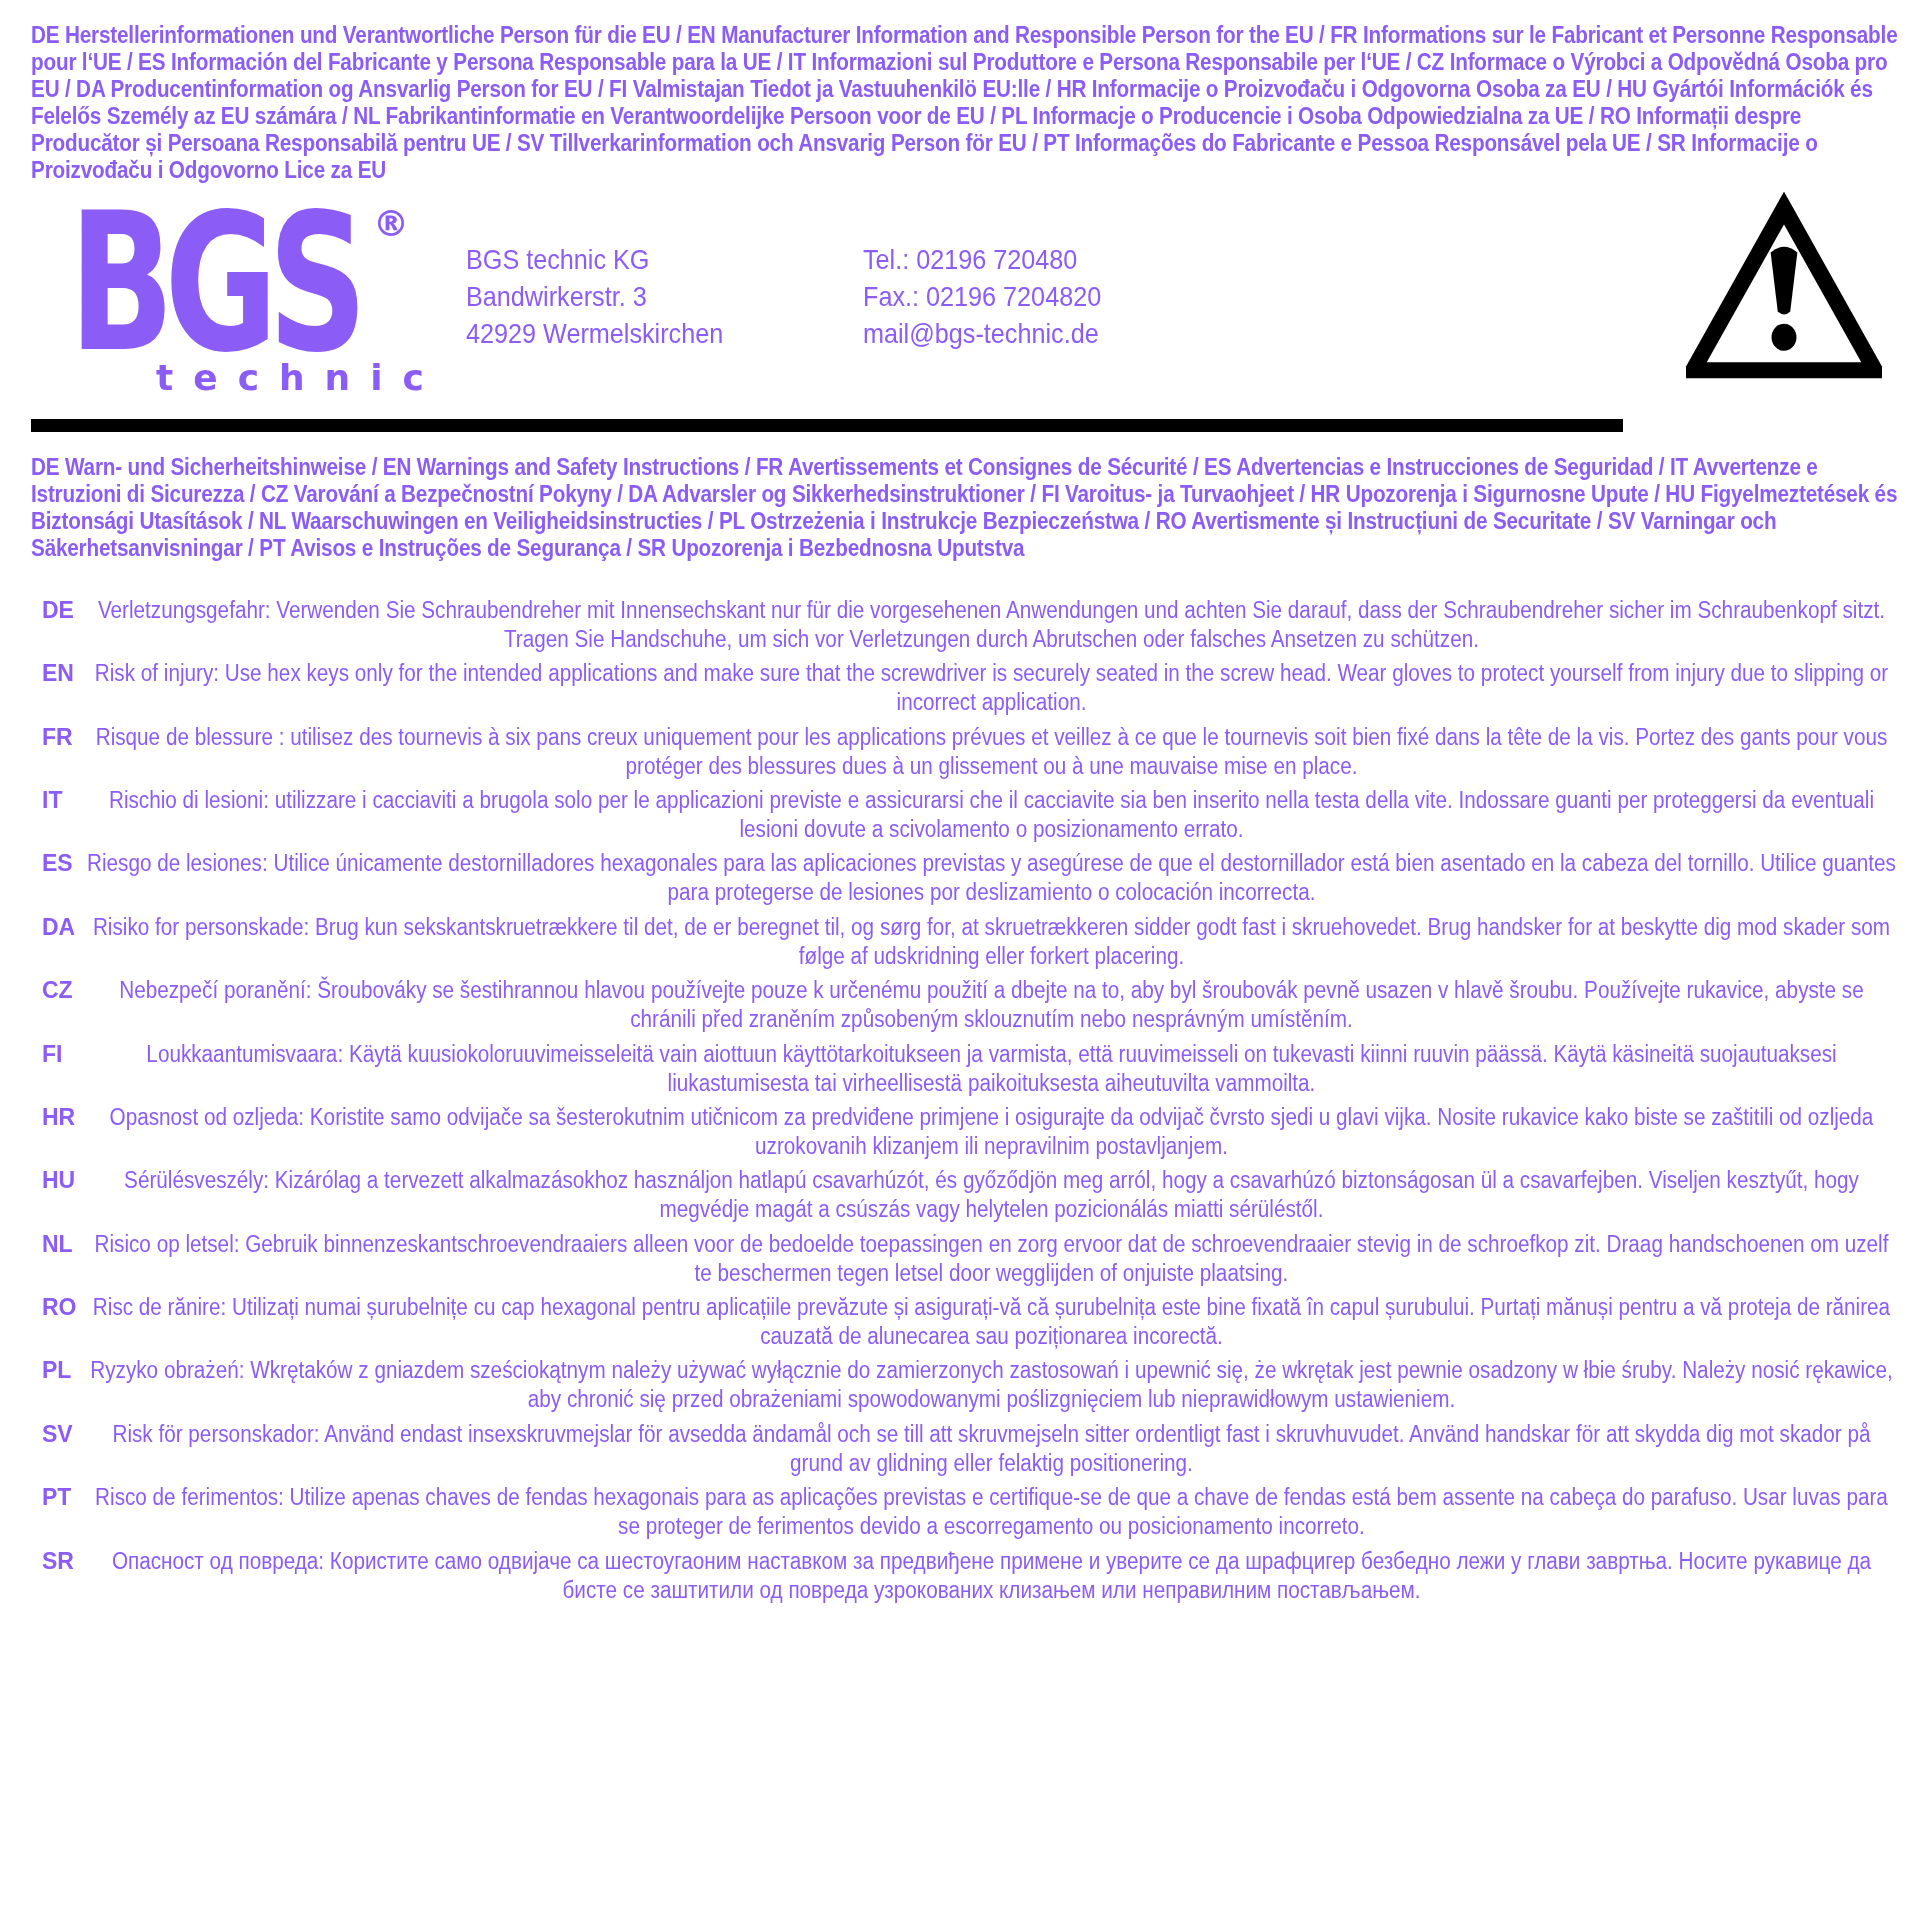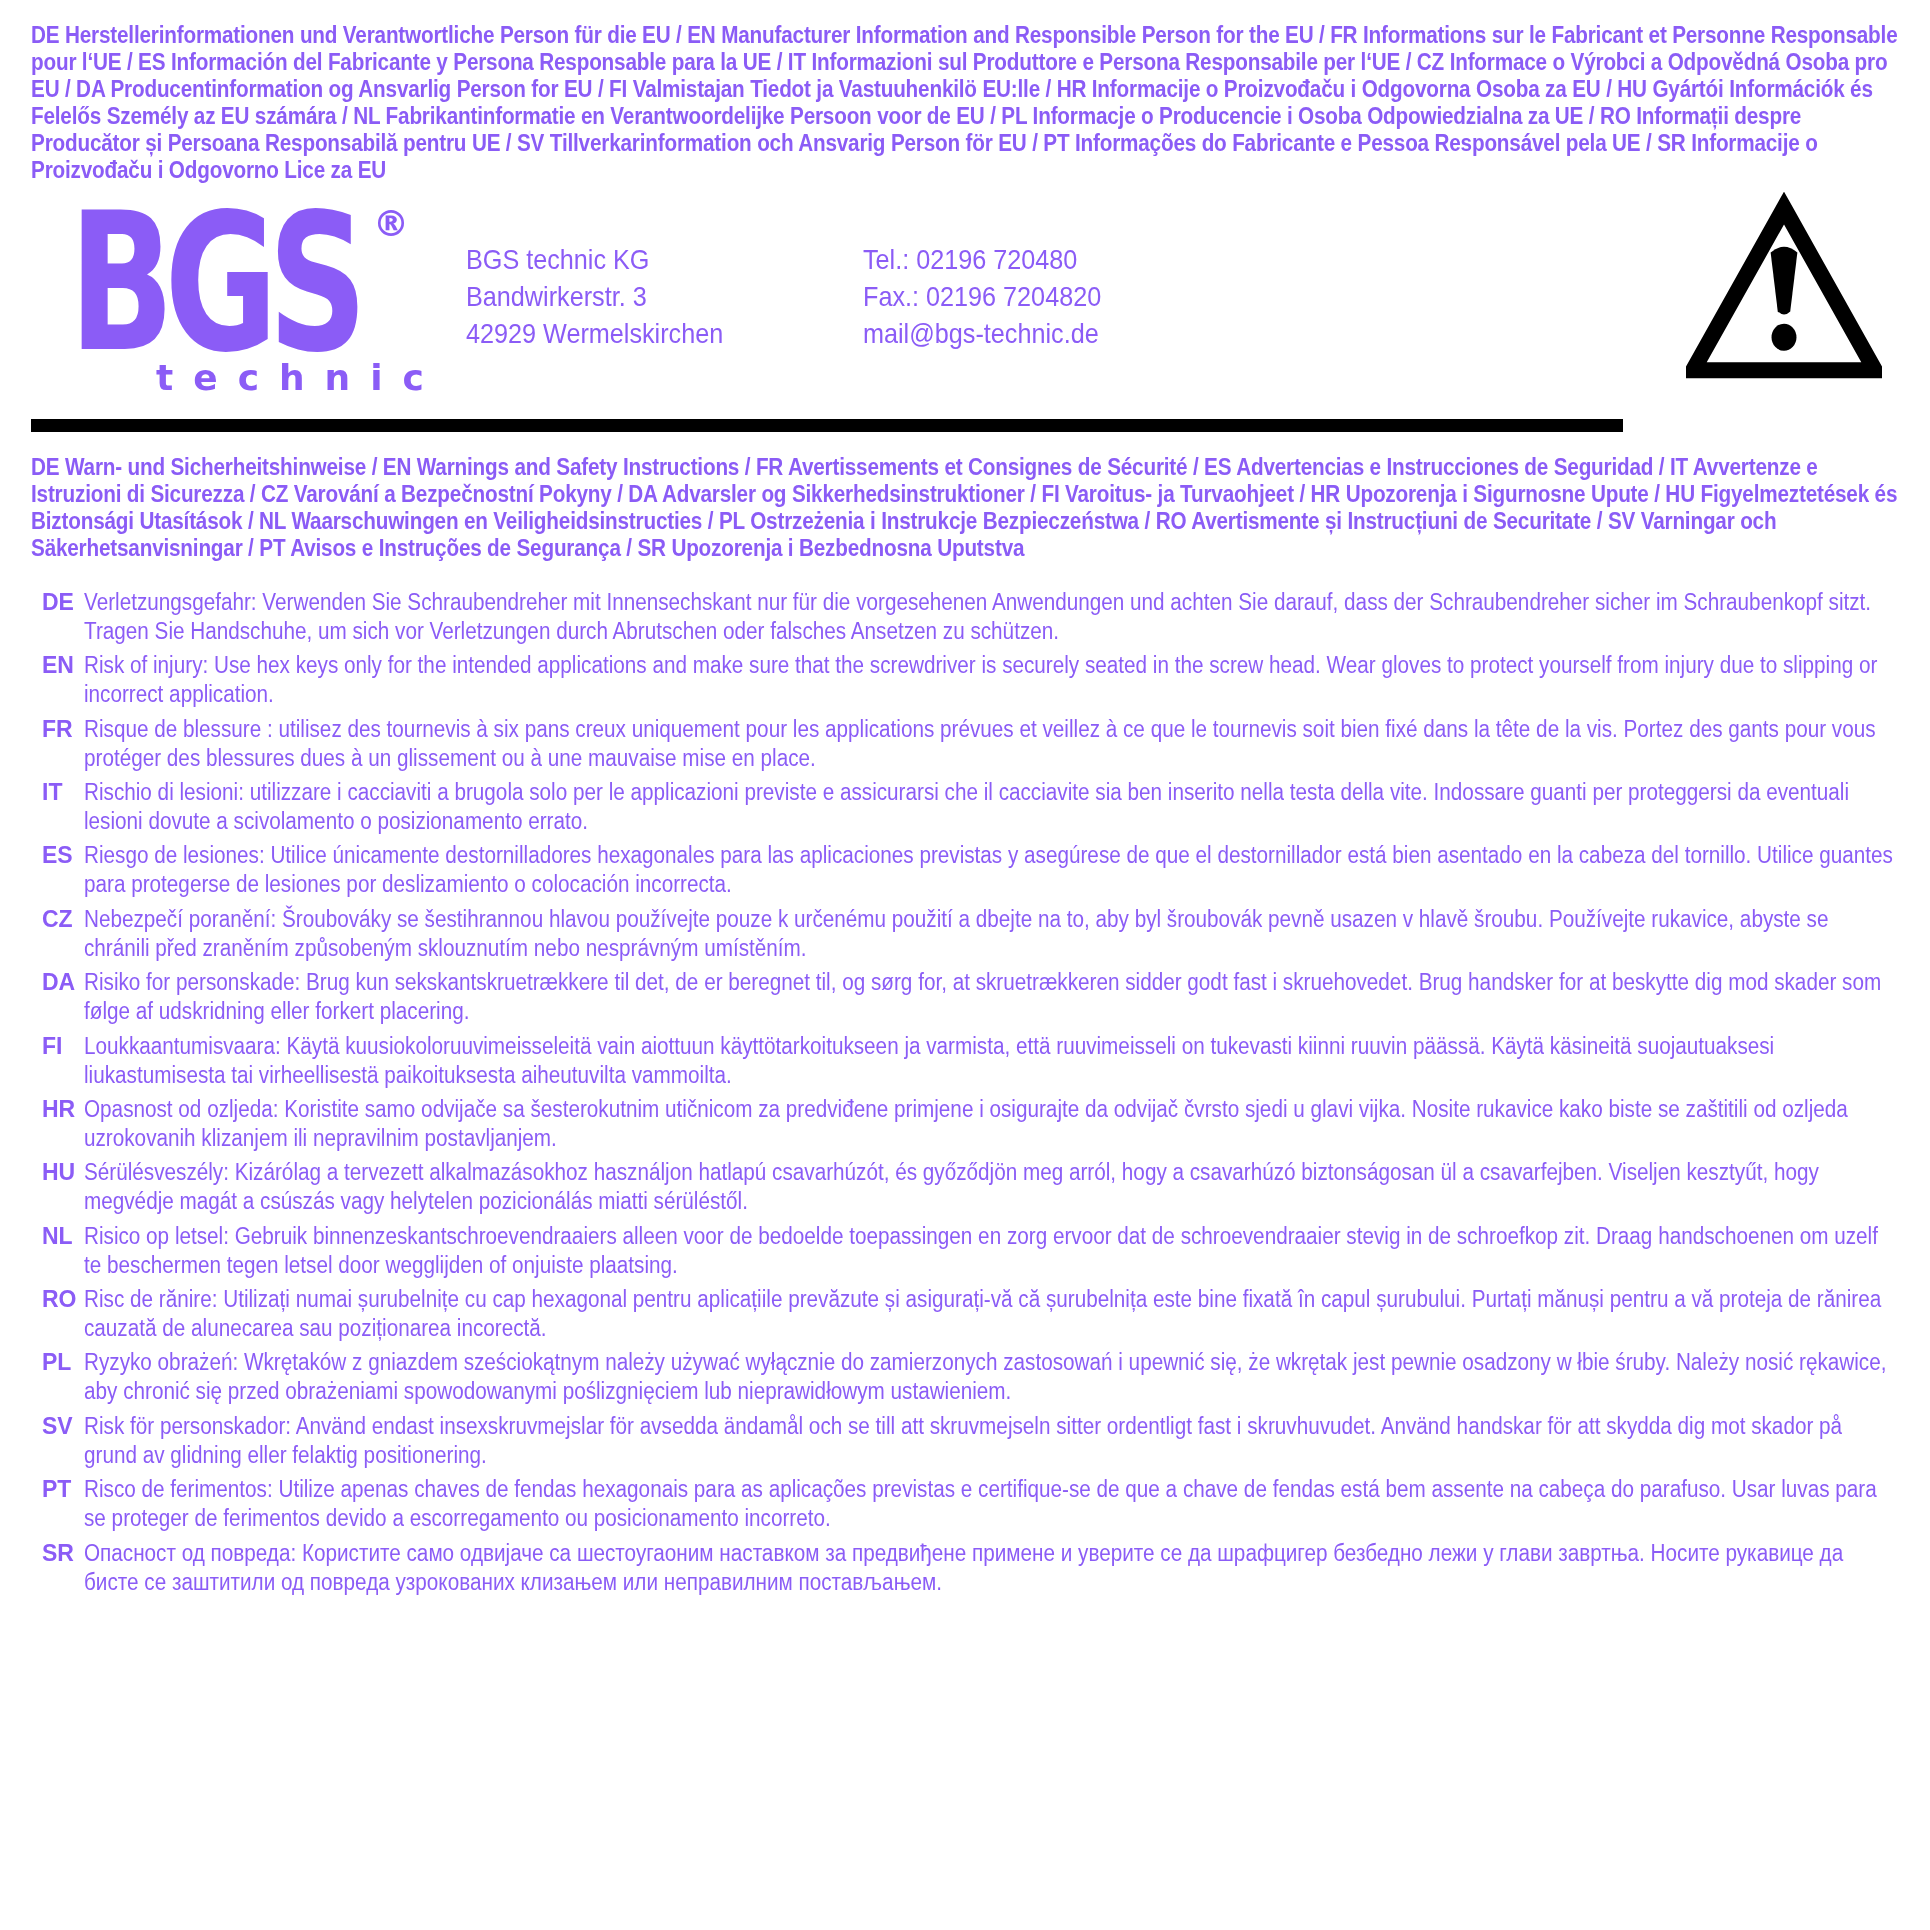--- a/index.html
+++ b/index.html
@@ -103,21 +103,22 @@
   }
   .divider {
     margin: 9.3px 0 0 31px;
     width: 1592px;
     height: 12.5px;
     background: #000000;
   }
 
   
   .entries {
-    margin: 26px 31px 0 31px;
+    margin: 34px 31px 0 31px;
+    text-align: center;
   }
   .entry {
     position: relative;
     padding-left: 53px;
     margin-bottom: 5.4px;
     min-height: 58px;
   }
   .entry-code {
     position: absolute;
     left: 11px;
@@ -189,28 +190,28 @@
     </div>
       <div class="entry">
       <span class="entry-code">IT</span>
       <div class="entry-text">Rischio di lesioni: utilizzare i cacciaviti a brugola solo per le applicazioni previste e assicurarsi che il cacciavite sia ben inserito nella testa della vite. Indossare guanti per proteggersi da eventuali lesioni dovute a scivolamento o posizionamento errato.</div>
     </div>
       <div class="entry">
       <span class="entry-code">ES</span>
       <div class="entry-text">Riesgo de lesiones: Utilice únicamente destornilladores hexagonales para las aplicaciones previstas y asegúrese de que el destornillador está bien asentado en la cabeza del tornillo. Utilice guantes para protegerse de lesiones por deslizamiento o colocación incorrecta.</div>
     </div>
       <div class="entry">
+      <span class="entry-code">DA</span>
+      <div class="entry-text">Risiko for personskade: Brug kun sekskantskruetrækkere til det, de er beregnet til, og sørg for, at skruetrækkeren sidder godt fast i skruehovedet. Brug handsker for at beskytte dig mod skader som følge af udskridning eller forkert placering.</div>
+    </div>
+      <div class="entry">
       <span class="entry-code">CZ</span>
       <div class="entry-text">Nebezpečí poranění: Šroubováky se šestihrannou hlavou používejte pouze k určenému použití a dbejte na to, aby byl šroubovák pevně usazen v hlavě šroubu. Používejte rukavice, abyste se chránili před zraněním způsobeným sklouznutím nebo nesprávným umístěním.</div>
     </div>
       <div class="entry">
-      <span class="entry-code">DA</span>
-      <div class="entry-text">Risiko for personskade: Brug kun sekskantskruetrækkere til det, de er beregnet til, og sørg for, at skruetrækkeren sidder godt fast i skruehovedet. Brug handsker for at beskytte dig mod skader som følge af udskridning eller forkert placering.</div>
-    </div>
-      <div class="entry">
       <span class="entry-code">FI</span>
       <div class="entry-text">Loukkaantumisvaara: Käytä kuusiokoloruuvimeisseleitä vain aiottuun käyttötarkoitukseen ja varmista, että ruuvimeisseli on tukevasti kiinni ruuvin päässä. Käytä käsineitä suojautuaksesi liukastumisesta tai virheellisestä paikoituksesta aiheutuvilta vammoilta.</div>
     </div>
       <div class="entry">
       <span class="entry-code">HR</span>
       <div class="entry-text">Opasnost od ozljeda: Koristite samo odvijače sa šesterokutnim utičnicom za predviđene primjene i osigurajte da odvijač čvrsto sjedi u glavi vijka. Nosite rukavice kako biste se zaštitili od ozljeda uzrokovanih klizanjem ili nepravilnim postavljanjem.</div>
     </div>
       <div class="entry">
       <span class="entry-code">HU</span>
       <div class="entry-text">Sérülésveszély: Kizárólag a tervezett alkalmazásokhoz használjon hatlapú csavarhúzót, és győződjön meg arról, hogy a csavarhúzó biztonságosan ül a csavarfejben. Viseljen kesztyűt, hogy megvédje magát a csúszás vagy helytelen pozicionálás miatti sérüléstől.</div>

